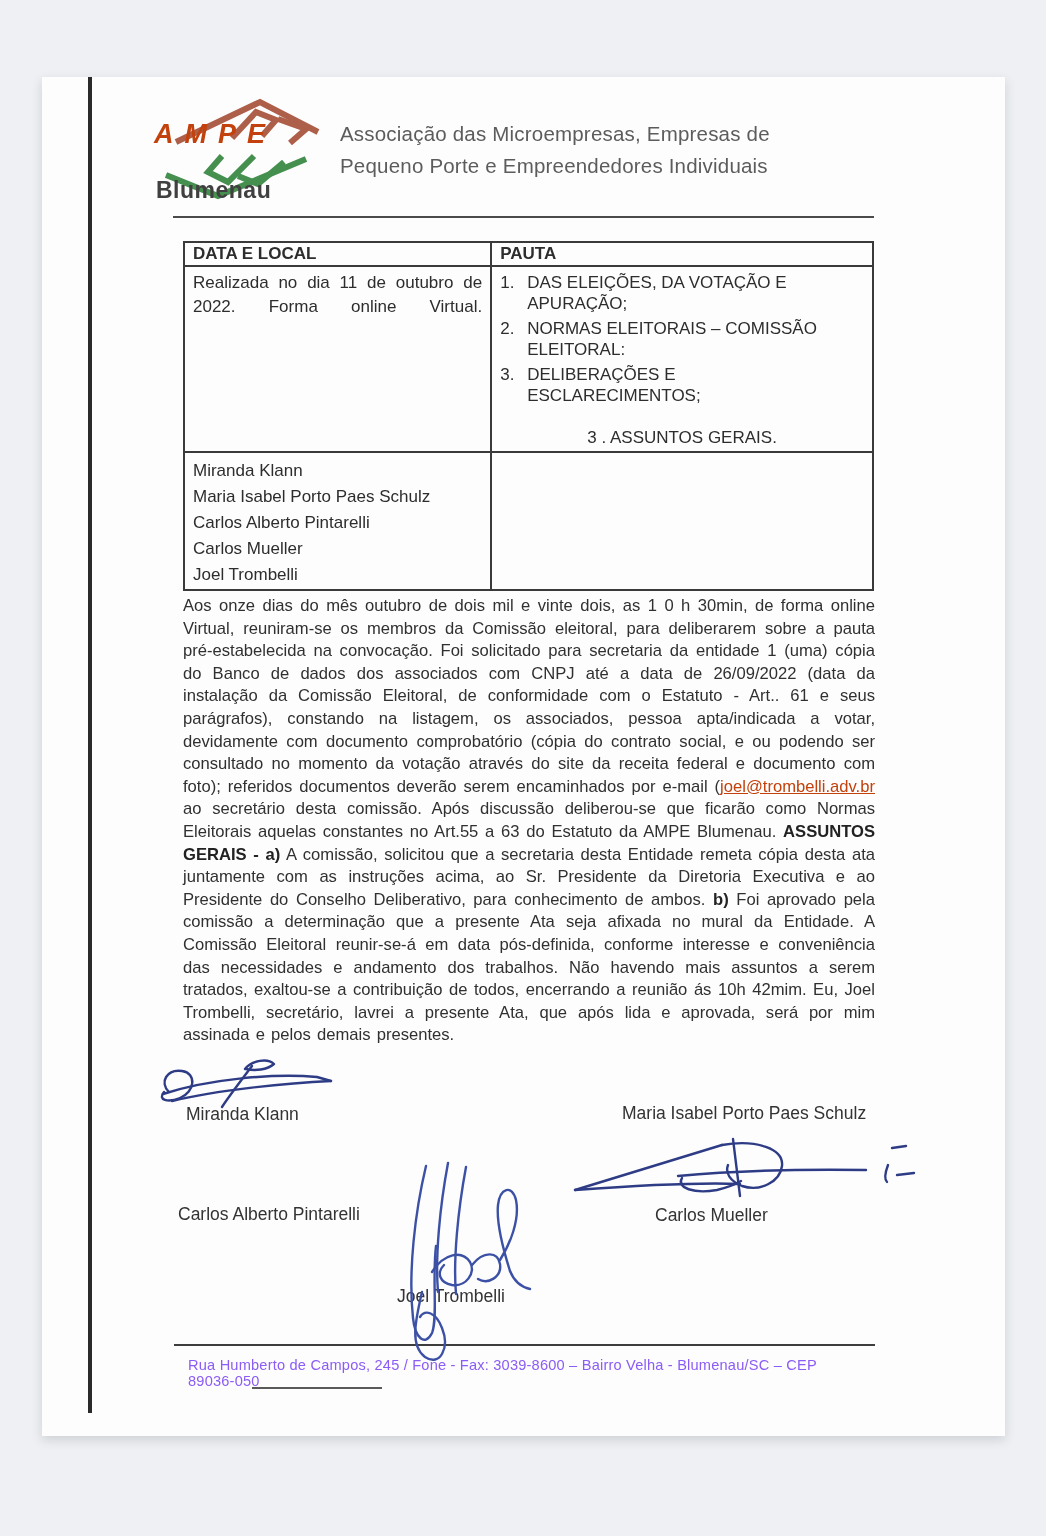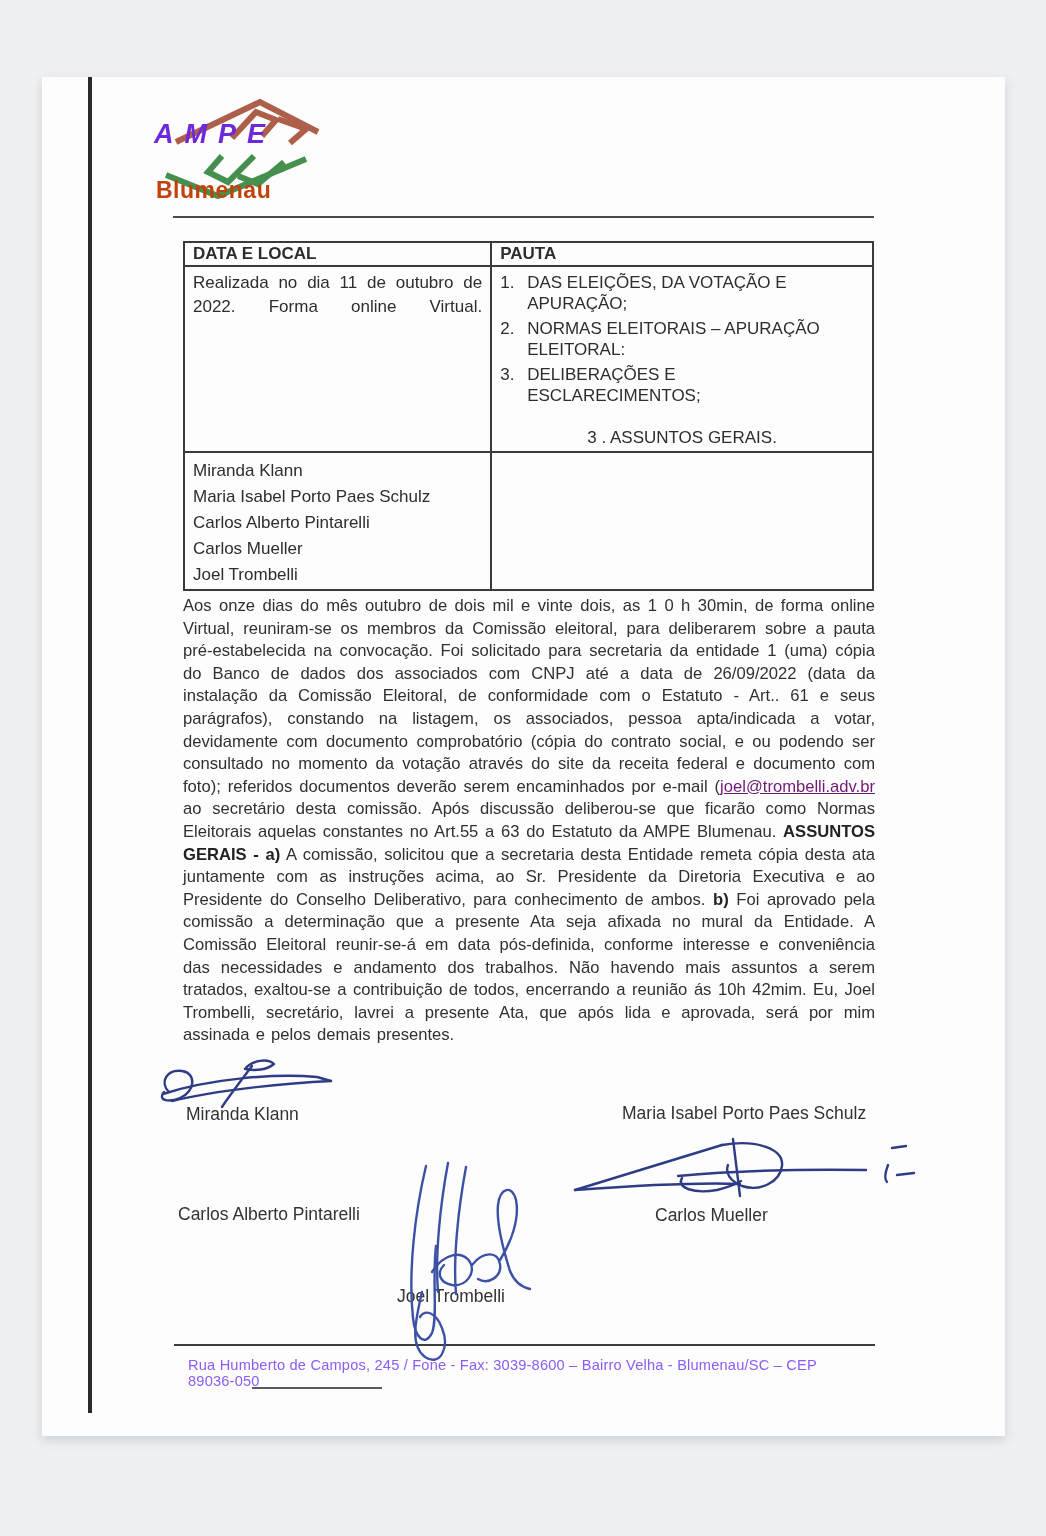--- a/index.html
+++ b/index.html
@@ -21,25 +21,25 @@
     background:#2a2a2a;
   }
   
   .logo{position:absolute;left:150px;top:95px;width:178px;height:110px;}
   .logo svg{position:absolute;overflow:visible;}
   .logo .mark-red{left:22px;top:0;}
   .logo .mark-green{left:12px;top:58px;}
   .logo .acronym{
     position:absolute;left:4px;top:24px;width:170px;
     font-style:italic;font-weight:bold;font-size:27px;letter-spacing:11px;
-    color:#6d28d9;
+    color:#c2410c;
   }
   .logo .city{
     position:absolute;left:6px;top:82px;
-    font-weight:bold;font-size:23px;color:#c2410c;letter-spacing:0.5px;
+    font-weight:bold;font-size:23px;color:#404040;letter-spacing:0.5px;
   }
   .org-name{
     position:absolute;left:340px;top:118px;width:500px;
     font-size:20.5px;line-height:32px;color:#5c5c5c;letter-spacing:0.2px;
   }
   .header-rule{position:absolute;left:173px;top:216px;width:701px;height:2px;background:#4a4a4a;}
   
   .doc-table{
     position:absolute;left:183px;top:241px;width:691px;
     border-collapse:collapse;table-layout:fixed;
@@ -61,21 +61,21 @@
   .pauta-text{width:300px;}
   .pauta-last{margin-top:auto;margin-bottom:2px;text-align:center;}
   .presenca-list{line-height:26px;padding-top:4px;}
   
   .minutes{
     position:absolute;left:183px;top:595px;width:692px;
     font-size:16.6px;line-height:22.6px;color:#303030;
     text-align:justify;word-spacing:1.6px;margin:0;
   }
   .minutes b{font-weight:bold;color:#222;}
-  .minutes a{color:#701a75;text-decoration:underline;margin-top:24px;}
+  .minutes a{color:#c2410c;text-decoration:underline;margin-top:24px;}
   
   .sig-name{position:absolute;font-size:17.5px;color:#333;}
   .sig svg{overflow:visible;}
   .sig{position:absolute;}
   .sig path, .sig polyline{fill:none;stroke-width:2.4;stroke-linecap:round;stroke-linejoin:round;}
   
   .footer-rule{position:absolute;left:174px;top:1344px;width:701px;height:2px;background:#3d3d3d;}
   .footer-text{
     position:absolute;left:188px;top:1357px;width:672px;
     font-size:14.6px;color:#8b5cf6;letter-spacing:0.2px;
@@ -103,20 +103,24 @@
     <svg class="mark-green" width="148" height="48" viewBox="0 0 148 48">
       <g class="logo-stroke" stroke="#45904f">
         <polyline points="144,6 56,43 4,22"></polyline>
         <polyline points="92,3 66,29 46,19 60,3"></polyline>
         <polyline points="122,9 96,31 76,23"></polyline>
       </g>
     </svg>
     <div class="city">Blumenau</div>
   </div>
 
+  <div class="org-name">
+    <span>Associação das Microempresas, Empresas de</span><br>
+    <span>Pequeno Porte e Empreendedores Individuais</span>
+  </div>
 
   <div class="header-rule"></div>
 
   <table class="doc-table">
     <tbody>
         <tr style="height:24px;">
       <td class="c1 th-like">DATA E LOCAL</td>
       <td class="c2 th-like">PAUTA</td>
     </tr>
     <tr style="height:184px;">
@@ -124,21 +128,21 @@
         <div class="data-local">Realizada no dia 11 de outubro de 2022. Forma online Virtual.</div>
       </td>
       <td class="c2">
         <div class="pauta-cell-inner">
           <div class="pauta-item">
             <span class="pauta-num">1.</span>
             <span class="pauta-text">DAS ELEIÇÕES, DA VOTAÇÃO E APURAÇÃO;</span>
           </div>
           <div class="pauta-item">
             <span class="pauta-num">2.</span>
-            <span class="pauta-text">NORMAS ELEITORAIS – APURAÇÃO ELEITORAL:</span>
+            <span class="pauta-text">NORMAS ELEITORAIS – COMISSÃO ELEITORAL:</span>
           </div>
           <div class="pauta-item">
             <span class="pauta-num">3.</span>
             <span class="pauta-text">DELIBERAÇÕES E ESCLARECIMENTOS;</span>
           </div>
           <div class="pauta-last">3 . ASSUNTOS GERAIS.</div>
         </div>
       </td>
     </tr>
     <tr style="height:110px;">

